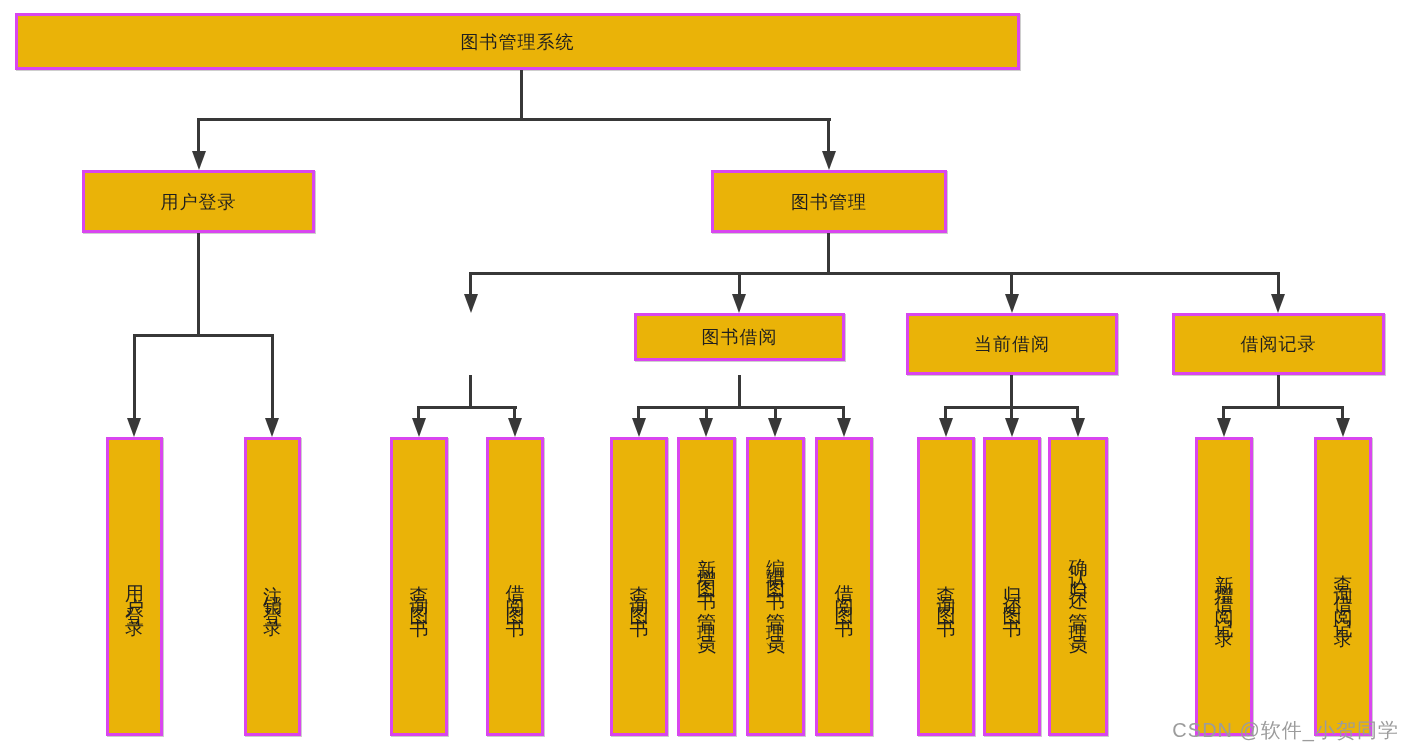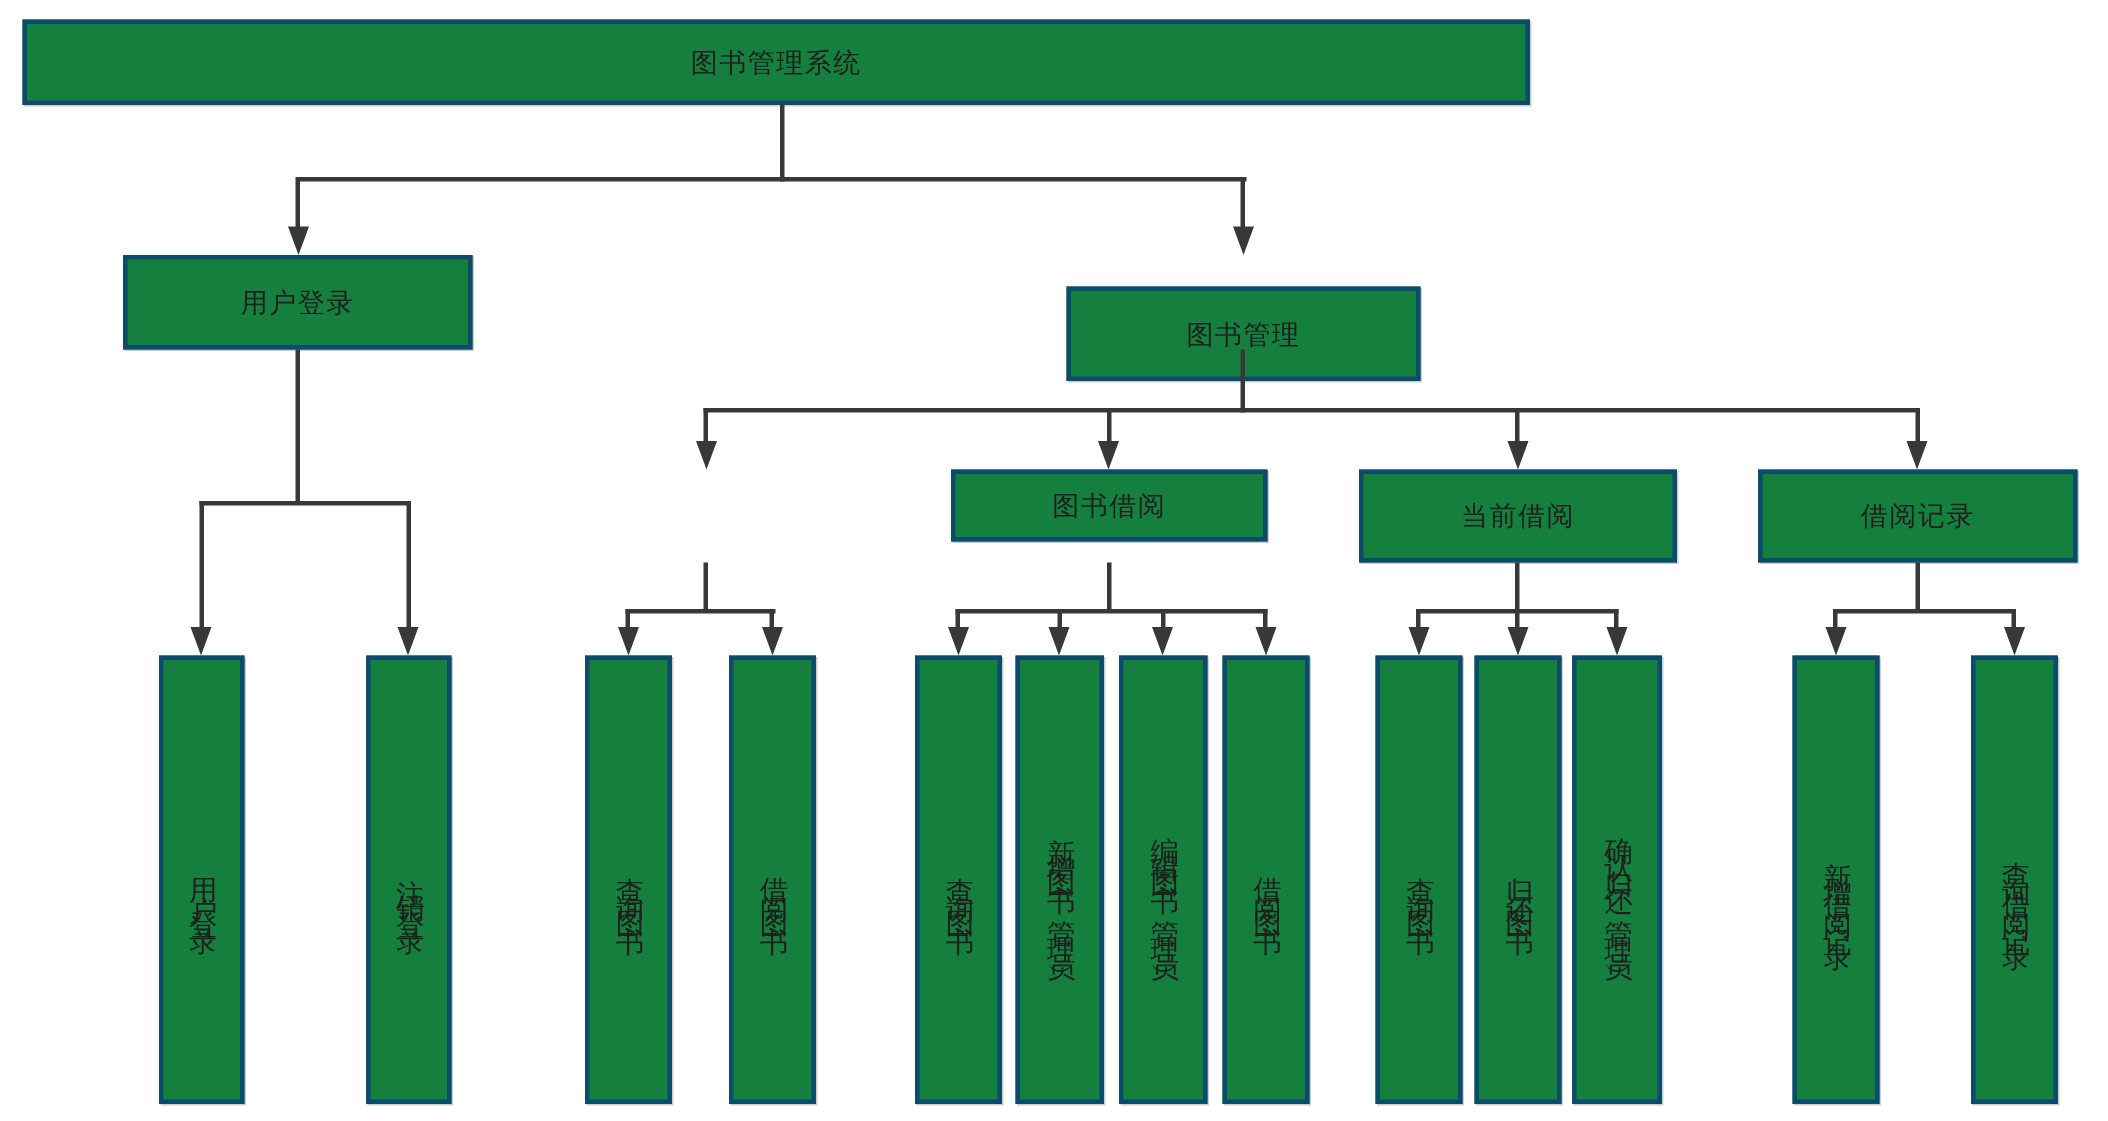--- a/index.html
+++ b/index.html
@@ -12,22 +12,22 @@
     position: relative;
     width: 1405px;
     height: 747px;
     background: #ffffff;
     overflow: hidden;
     color: #1f1f1f;
   }
   .box {
     position: absolute;
     box-sizing: border-box;
-    background: #15803d;
-    border: 3px solid #0c4a6e;
+    background: #eab308;
+    border: 3px solid #d946ef;
     display: flex;
     align-items: center;
     justify-content: center;
     font-size: 18px;
     color: #1f1f1f;
     letter-spacing: 1px;
     box-shadow: 1px 1px 0 rgba(60,60,60,0.25);
   }
   .leaf {
     top: 437px;
@@ -77,21 +77,21 @@
   <div class="vline" style="left:520px; top:70px; height:51px;"></div>
   <div class="hline" style="left:198px; top:118px; width:633px;"></div>
   <div class="vline" style="left:197px; top:118px; height:36px;"></div>
   <div class="arrow" style="left:192px; top:151px;"></div>
   <div class="vline" style="left:827px; top:118px; height:36px;"></div>
   <div class="arrow" style="left:822px; top:151px;"></div>
 
   <div class="box" style="left:82px; top:170px; width:233px; height:63px;">
     <span>用户登录</span>
   </div>
-  <div class="box" style="left:711px; top:170px; width:236px; height:63px;margin-top:21px;">
+  <div class="box" style="left:711px; top:170px; width:236px; height:63px;">
     <span>图书管理</span>
   </div>
 
   <div class="vline" style="left:197px; top:233px; height:103px;"></div>
   <div class="hline" style="left:133px; top:334px; width:141px;"></div>
   <div class="vline" style="left:133px; top:334px; height:86px;"></div>
   <div class="arrow" style="left:127px; top:418px;"></div>
   <div class="vline" style="left:271px; top:334px; height:86px;"></div>
   <div class="arrow" style="left:265px; top:418px;"></div>
 
@@ -187,14 +187,15 @@
     <span class="vlabel">确认归还（管理员）</span>
   </div>
 
   <div class="box leaf" style="left:1195px; width:58px;">
     <span class="vlabel">新增借阅记录</span>
   </div>
   <div class="box leaf" style="left:1314px; width:58px;">
     <span class="vlabel">查询借阅记录</span>
   </div>
 
+  <div class="watermark">CSDN @软件_小贺同学</div>
 
 </div>
 
 </body></html>

